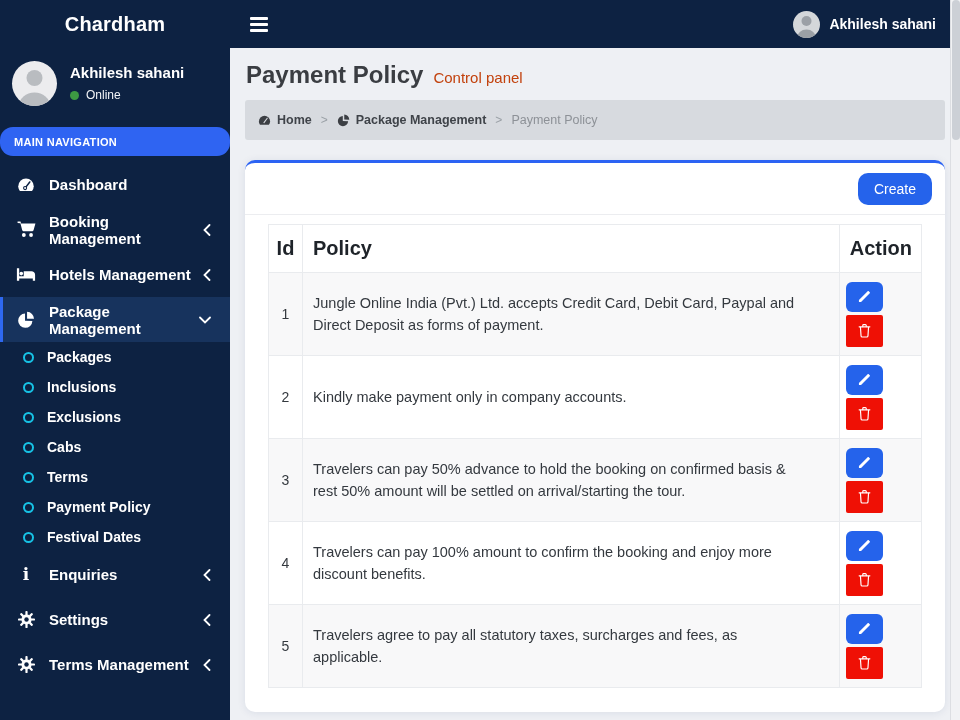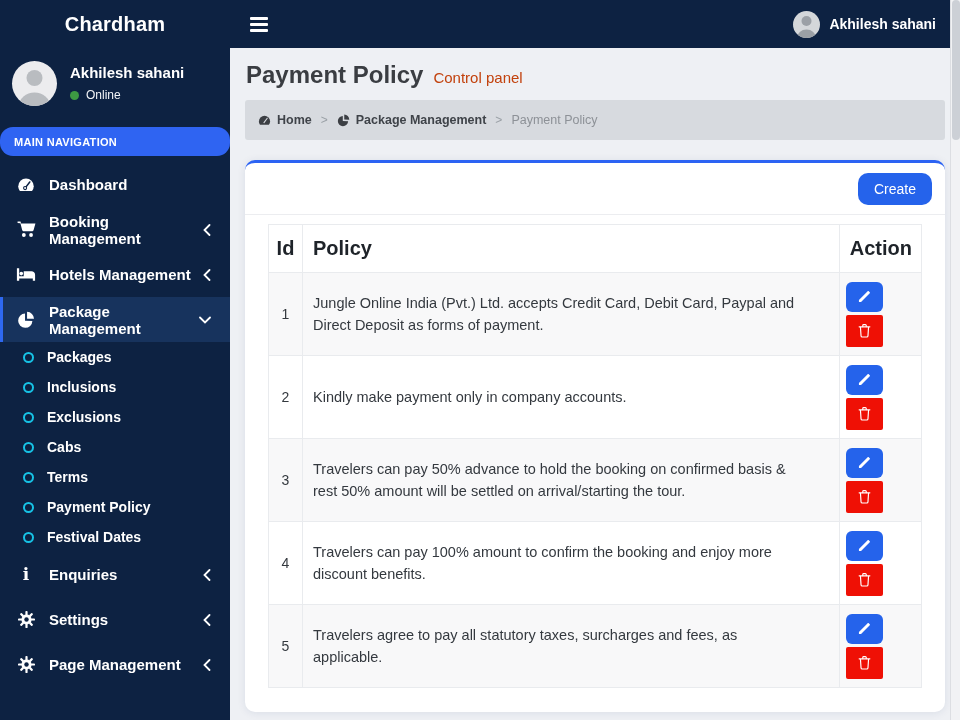--- a/index.html
+++ b/index.html
@@ -223,21 +223,21 @@
               <rect x="8.7" y="0" width="2.6" height="5" rx="1" transform="rotate(135 10 10)"></rect>
               <rect x="8.7" y="0" width="2.6" height="5" rx="1" transform="rotate(180 10 10)"></rect>
               <rect x="8.7" y="0" width="2.6" height="5" rx="1" transform="rotate(225 10 10)"></rect>
               <rect x="8.7" y="0" width="2.6" height="5" rx="1" transform="rotate(270 10 10)"></rect>
               <rect x="8.7" y="0" width="2.6" height="5" rx="1" transform="rotate(315 10 10)"></rect>
               <circle cx="10" cy="10" r="6"></circle>
             </g>
             <circle cx="10" cy="10" r="2.6" fill="#0d2242"></circle>
           </svg>
       </span>
-      <span class="mi-label">Page Management</span>
+      <span class="mi-label">Terms Management</span>
       <span class="chev">
         <svg width="8" height="12" viewBox="0 0 8 12">
             <path d="M6.5 1 1.5 6l5 5" stroke="#fff" stroke-width="1.8" fill="none" stroke-linecap="round"></path>
           </svg>
       </span>
     </div>
 
   </nav>
 </aside>
 

